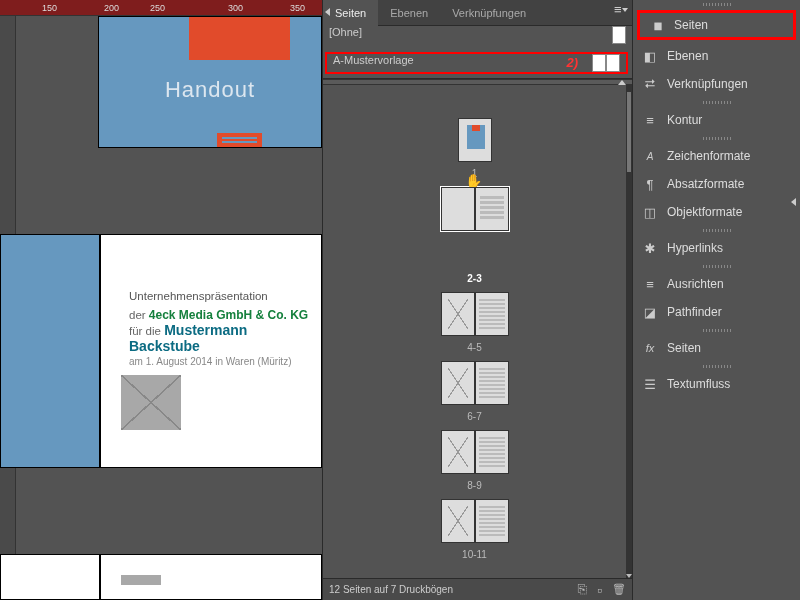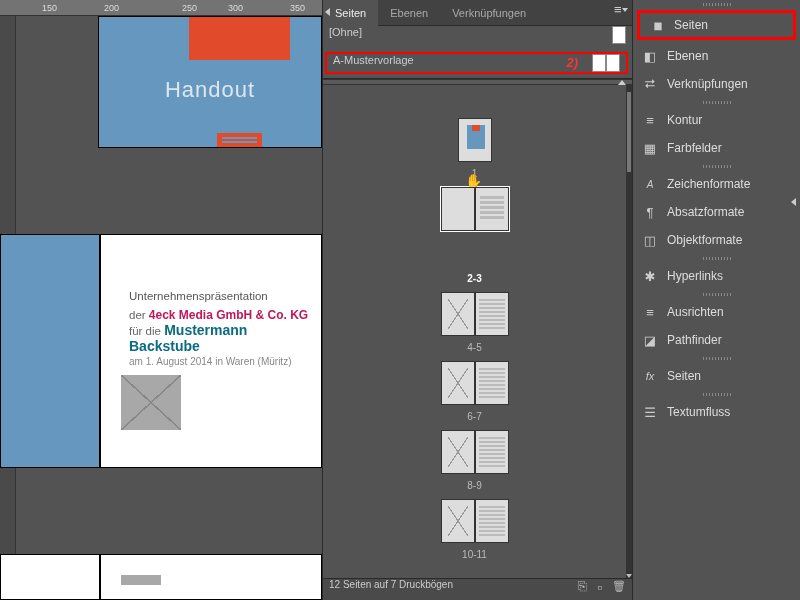--- a/index.html
+++ b/index.html
@@ -1,37 +1,37 @@
 <!DOCTYPE html>
 <html><head>
 <meta charset="utf-8">
 <style>
   * { box-sizing: border-box; margin: 0; padding: 0; }
   body { font-family: "Segoe UI", Tahoma, sans-serif; font-size: 11px; color: #ccc; background: #535353; width: 800px; height: 600px; overflow: hidden; position: relative; }
   
   
   .canvas-col { position: absolute; left: 0; top: 0; width: 322px; height: 600px; background: #535353; }
-  .ruler-h { position: absolute; left: 0; top: 0; height: 16px; width: 322px; background: #737373; border-bottom: 1px solid #333; font-size: 9px; color: #bbb; }
+  .ruler-h { position: absolute; left: 0; top: 0; height: 16px; width: 322px; background: #7f1d1d; border-bottom: 1px solid #333; font-size: 9px; color: #bbb; }
   .ruler-lbl { position: absolute; top: 3px; color: #ddd; font-size: 9px; }
   .ruler-v { position: absolute; left: 0; top: 0; width: 16px; height: 600px; background: #4a4a4a; border-right: 1px solid #333; }
   
   .page-top { position: absolute; left: 98px; top: 16px; width: 224px; height: 132px; background: #6698bf; border: 1px solid #000; }
   .page-top .orange-big { position: absolute; left: 90px; top: 0; width: 101px; height: 43px; background: #e14b2b; }
   .page-top .handout { position: absolute; left: 0; top: 60px; width: 100%; text-align: center; color: #dce6ef; font-size: 22px; letter-spacing: 1px; }
   .page-top .orange-small { position: absolute; left: 118px; bottom: 0; width: 45px; height: 14px; background: #e14b2b; }
   .page-top .orange-small::before, .page-top .orange-small::after { content: ""; position: absolute; left: 5px; right: 5px; height: 2px; background: #6698bf; }
   .page-top .orange-small::before { top: 4px; }
   .page-top .orange-small::after { top: 8px; }
   
   .spread-main { position: absolute; left: 0; top: 234px; width: 322px; height: 234px; }
   .spread-main .pg-left { position: absolute; left: 0; top: 0; width: 100px; height: 234px; background: #6698bf; border: 1px solid #000; }
   .spread-main .pg-right { position: absolute; left: 100px; top: 0; width: 222px; height: 234px; background: #fff; border: 1px solid #000; color: #777; padding: 55px 0 0 28px; }
   .spread-main .pg-right h4 { font-size: 11.5px; color: #555; margin-bottom: 6px; font-weight: 400; }
   .spread-main .pg-right .l1 { font-size: 11.5px; color: #666; }
-  .spread-main .pg-right .l1 b { color: #be185d; font-weight: 600; font-size: 12px; }
+  .spread-main .pg-right .l1 b { color: #15803d; font-weight: 600; font-size: 12px; }
   .spread-main .pg-right .l2 { font-size: 11.5px; color: #666; }
   .spread-main .pg-right .l2 b { color: #0b6b82; font-weight: 600; font-size: 14px; }
   .spread-main .pg-right .l3 { font-size: 10px; color: #888; margin-top: 2px; }
   .spread-main .pg-right .imgph { position: absolute; left: 20px; top: 140px; width: 60px; height: 55px; background: #a8a8a8; }
   .spread-main .pg-right .imgph::before, .spread-main .pg-right .imgph::after { content: ""; position: absolute; left: 0; top: 0; width: 100%; height: 100%; }
   .spread-main .pg-right .imgph::before { background: linear-gradient(to bottom right, transparent 49%, #888 49%, #888 51%, transparent 51%); }
   .spread-main .pg-right .imgph::after { background: linear-gradient(to bottom left, transparent 49%, #888 49%, #888 51%, transparent 51%); }
   
   .spread-bottom { position: absolute; left: 0; top: 554px; width: 322px; height: 46px; }
   .spread-bottom .pg-l { position: absolute; left: 0; top: 0; width: 100px; height: 46px; background: #fff; border: 1px solid #000; }
@@ -78,21 +78,21 @@
   .th-lines::before { content: ""; position: absolute; left: 3px; top: 6px; right: 3px; height: 2px; background: #bbb; box-shadow: 0 4px 0 #bbb, 0 8px 0 #bbb, 0 12px 0 #bbb, 0 16px 0 #bbb, 0 20px 0 #bbb, 0 24px 0 #bbb, 0 28px 0 #bbb; }
   
   .hand-cursor { position: absolute; left: 50%; top: -14px; transform: translateX(-50%); font-size: 14px; color: #ddd; }
   .sel .thumbs { outline: 1px solid #fff; }
   .sel .lbl { color: #fff; font-weight: 700; margin-top: 40px; }
   
   .scrollbar-v { position: absolute; right: 0; top: 84px; bottom: 20px; width: 6px; background: #333; }
   .scrollbar-v::before { content: ""; position: absolute; left: 1px; top: 8px; width: 4px; height: 80px; background: #777; }
   .scrollbar-v .arrow-dn { position: absolute; bottom: 2px; left: 0; width: 0; height: 0; border-left: 3px solid transparent; border-right: 3px solid transparent; border-top: 4px solid #bbb; }
   
-  .panel-footer { position: absolute; bottom: 0; left: 0; right: 0; height: 22px; background: #4a4a4a; border-top: 1px solid #2a2a2a; display: flex; align-items: flex-start; padding: 0 6px; font-size: 10px; color: #ccc; }
+  .panel-footer { position: absolute; bottom: 0; left: 0; right: 0; height: 22px; background: #4a4a4a; border-top: 1px solid #2a2a2a; display: flex; align-items: center; padding: 0 6px; font-size: 10px; color: #ccc; }
   .panel-footer .ficons { margin-left: auto; display: flex; gap: 10px; color: #bbb; font-size: 12px; }
   .linkicon::before { content: "⎘"; font-size: 12px; }
   .newicon::before  { content: "▫"; font-size: 14px; }
   .trashicon::before{ content: "🗑"; font-size: 11px; }
   
   
   .sidebar { position: absolute; right: 0; top: 0; width: 168px; height: 600px; background: #535353; border-left: 1px solid #2a2a2a; }
   .sidebar .grip { height: 8px; display: flex; justify-content: center; align-items: center; }
   .sidebar .grip::before { content: ""; width: 28px; height: 3px; background: repeating-linear-gradient(90deg, #888 0 1px, transparent 1px 3px); }
   .sb-item { display: flex; align-items: center; height: 28px; padding: 0 8px; gap: 8px; font-size: 12px; color: #ddd; cursor: default; }
@@ -119,21 +119,21 @@
   .i-textwrap::before { content: "☰"; }
 </style>
 </head>
 <body>
 
 <div class="canvas-col">
   <div class="ruler-v"></div>
   <div class="ruler-h">
     <span class="ruler-lbl" style="left:42px">150</span>
     <span class="ruler-lbl" style="left:104px">200</span>
-    <span class="ruler-lbl" style="left:182px">250</span>
+    <span class="ruler-lbl" style="left:150px">250</span>
     <span class="ruler-lbl" style="left:228px">300</span>
     <span class="ruler-lbl" style="left:290px">350</span>
   </div>
 
   <div class="page-top">
     <div class="orange-big"></div>
     <div class="handout">Handout</div>
     <div class="orange-small"></div>
   </div>
 
@@ -259,24 +259,20 @@
   <div class="sb-item">
     <span class="ico i-links"></span>
     <span>Verknüpfungen</span>
   </div>
 
   <div class="grip"></div>
   <div class="sb-item">
     <span class="ico i-stroke"></span>
     <span>Kontur</span>
   </div>
-  <div class="sb-item">
-    <span class="ico i-swatch"></span>
-    <span>Farbfelder</span>
-  </div>
 
   <div class="sb-expand"></div>
   <div class="grip"></div>
   <div class="sb-item">
     <span class="ico i-charstyle"></span>
     <span>Zeichenformate</span>
   </div>
   <div class="sb-item">
     <span class="ico i-parastyle"></span>
     <span>Absatzformate</span>

